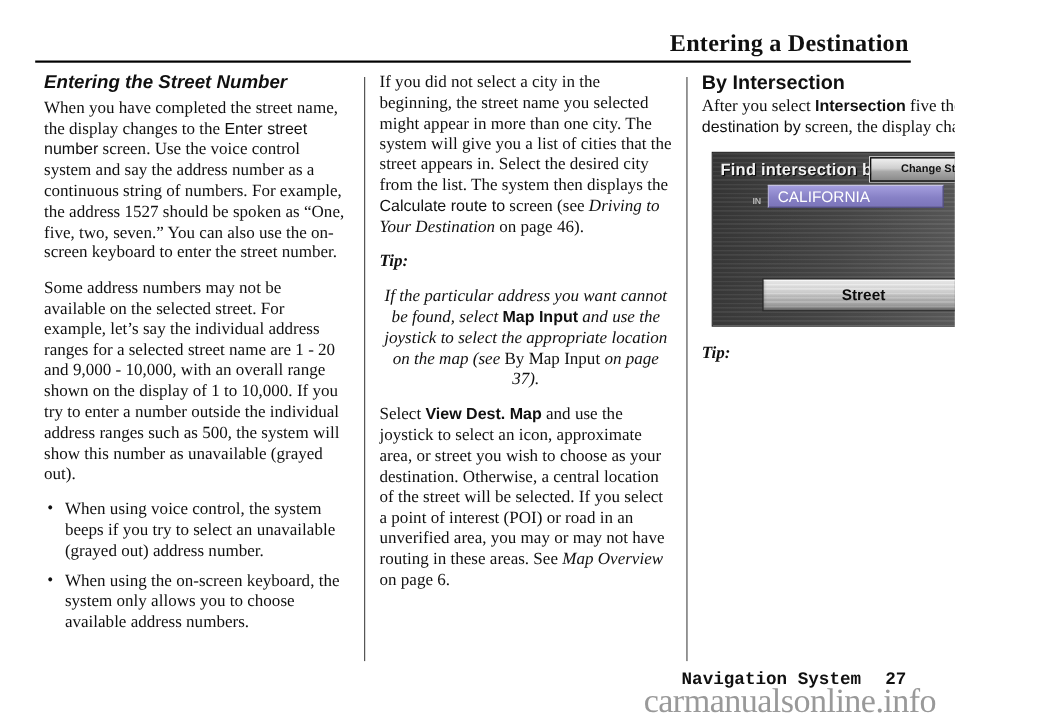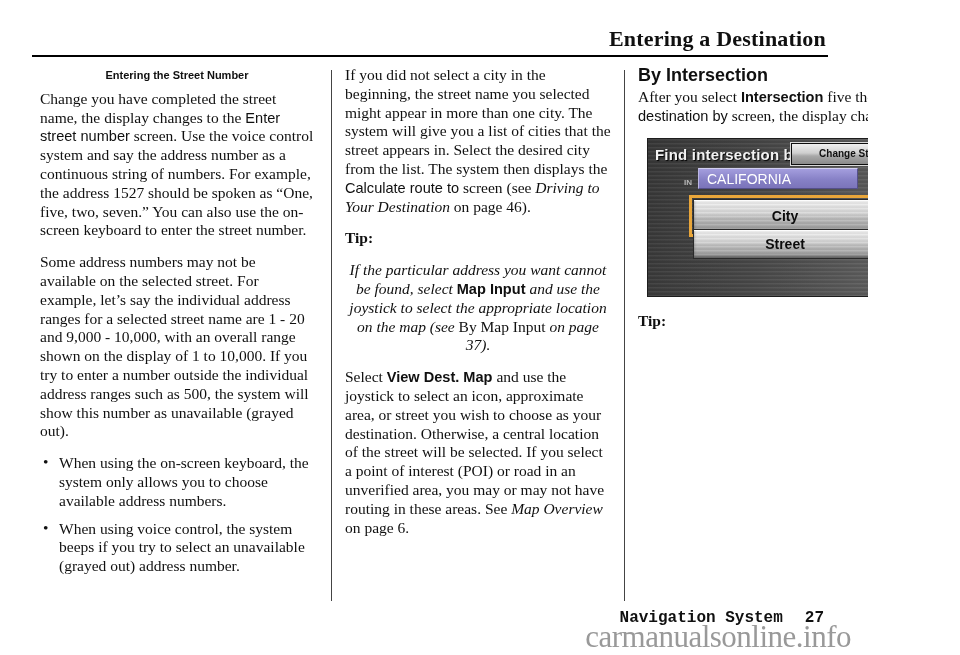--- a/index.html
+++ b/index.html
@@ -19,32 +19,32 @@
   .divider { position:absolute; top:70px; height:531px; width:1px; background:#444; }
   .div1 { left:331px; }
   .div2 { left:624px; }
   
   .col { position:absolute; top:66px; font-size:15.5px; line-height:18.8px; }
   .col1 { left:40px;  width:274px; }
   .col2 { left:345px; width:266px; }
   .col3 { left:638px; width:294px; }
   .col p { margin:0 0 13px 0; }
   .h-italic-sans {
-    font-family:"Liberation Sans", sans-serif; font-weight:bold; 
-    font-size:11px; margin:0 0 5px 0;text-align:center;
+    font-family:"Liberation Sans", sans-serif; font-weight:bold; font-style:italic;
+    font-size:17px; margin:0 0 5px 0;
   }
   .h-sans {
     font-family:Liberation Sans, sans-serif; font-weight:bold;
     font-size:18px; margin:0 0 3px 0;
   }
   .sans  { font-family:"Liberation Sans", sans-serif; font-size:0.94em; }
   .sansb { font-family:"Liberation Sans", sans-serif; font-size:0.94em; font-weight:bold; }
   .ital  { font-style:italic; }
   .roman { font-style:normal; }
-  .tip-h { font-weight:bold; margin:0; }
+  .tip-h { font-weight:bold; font-style:italic; margin:0; }
   .tip-body { font-style:italic; margin:0 0 13px 0;text-align:center; }
   ul.bullets { list-style:none; margin:2px 0 0 0; padding:0; }
   ul.bullets li { position:relative; padding-left:19px; margin-bottom:9px; }
   ul.bullets li::before { content:"\2022"; position:absolute; left:3px; top:-1px; }
   
   .nav-screen {
     position:relative; width:268px; height:157px; margin:9px 0 15px 9px;
     border:1px solid #1d1d1d;
     background:
       repeating-linear-gradient(180deg, rgba(255,255,255,0.05) 0 1px, rgba(0,0,0,0.07) 2px 4px),
@@ -81,21 +81,21 @@
     background:
       repeating-linear-gradient(180deg, rgba(255,255,255,0.10) 0 1px, rgba(0,0,0,0.05) 2px 4px),
       linear-gradient(180deg, #f4f4f4 0%, #d7d7d7 42%, #bcbcbc 58%, #969696 100%);
     border:1px solid #2a2a2a;
     box-shadow:inset 0 1px 0 rgba(255,255,255,0.85), inset 0 -2px 3px rgba(0,0,0,0.35);
     color:#0c0c0c; font-size:14px; font-weight:bold; text-align:center;
     cursor:pointer;
   }
   .city-btn   { top:60px; height:32px; line-height:32px;
                 outline:3px solid #e9a63a; outline-offset:1px; }
-  .street-btn { top:90px; height:28px; line-height:28px; }
+  .street-btn { top:114px; height:28px; line-height:28px; }
   
   .footer {
     position:absolute; top:609px; right:44px;
     font-size:16px; font-weight:bold;font-family:Liberation Mono, monospace;
   }
   .footer .footer-page { margin-left:22px; }
   .watermark {
     position:absolute; top:621px; right:17px;
     font-family:Liberation Serif, serif; font-size:31px; color:#8e8e8e;
     letter-spacing:-0.5px; line-height:31px; opacity:0.9;
@@ -107,45 +107,44 @@
 <div class="page">
 
   <div class="page-title">Entering a Destination</div>
   <div class="header-rule"></div>
 
   <div class="divider div1"></div>
   <div class="divider div2"></div>
 
   <div class="col col1">
     <h2 class="h-italic-sans">Entering the Street Number</h2>
-    <p><span>Change you have completed the street name, the display changes to the </span><span class="sans">Enter street number</span><span> screen. Use the voice control system and say the address number as a continuous string of numbers. For example, the address 1527 should be spoken as “One, five, two, seven.” You can also use the on-screen keyboard to enter the street number.</span></p>
+    <p><span>When you have completed the street name, the display changes to the </span><span class="sans">Enter street number</span><span> screen. Use the voice control system and say the address number as a continuous string of numbers. For example, the address 1527 should be spoken as “One, five, two, seven.” You can also use the on-screen keyboard to enter the street number.</span></p>
     <p>Some address numbers may not be available on the selected street. For example, let’s say the individual address ranges for a selected street name are 1 - 20 and 9,000 - 10,000, with an overall range shown on the display of 1 to 10,000. If you try to enter a number outside the individual address ranges such as 500, the system will show this number as unavailable (grayed out).</p>
     <ul class="bullets">
+      <li><span>When using voice control, the system beeps if you try to select an unavailable (grayed out) address number.</span></li>
       <li><span>When using the on-screen keyboard, the system only allows you to choose available address numbers.</span></li>
-      <li><span>When using voice control, the system beeps if you try to select an unavailable (grayed out) address number.</span></li>
     </ul>
   </div>
 
   <div class="col col2">
     <p><span>If you did not select a city in the beginning, the street name you selected might appear in more than one city. The system will give you a list of cities that the street appears in. Select the desired city from the list. The system then displays the </span><span class="sans">Calculate route to</span><span> screen (see </span><span class="ital">Driving to Your Destination</span><span> on page 46).</span></p>
     <p class="tip-h">Tip:</p>
     <p class="tip-body"><span>If the particular address you want cannot be found, select </span><span class="sansb roman">Map Input</span><span> and use the joystick to select the appropriate location on the map (see </span><span class="roman">By Map Input</span><span> on page 37).</span></p>
     <p><span>Select </span><span class="sansb">View Dest. Map</span><span> and use the joystick to select an icon, approximate area, or street you wish to choose as your destination. Otherwise, a central location of the street will be selected. If you select a point of interest (POI) or road in an unverified area, you may or may not have routing in these areas. See </span><span class="ital">Map Overview</span><span> on page 6.</span></p>
   </div>
 
   <div class="col col3">
     <h2 class="h-sans">By Intersection</h2>
     <p><span>After you select </span><span class="sansb">Intersection</span><span> five the </span><span class="sans">Enter destination by</span><span> screen, the display changes to:</span></p>
 
     <div class="nav-screen">
       <div class="screen-title">Find intersection by:</div>
       <div class="change-state-btn">Change State</div>
       <div class="in-label">IN</div>
       <div class="state-box">CALIFORNIA</div>
-      <div class="metal-btn city-btn">City</div>
       <div class="metal-btn street-btn">Street</div>
     </div>
 
     <p class="tip-h">Tip:</p>
   </div>
 
   <div class="footer">
     <span class="footer-label">Navigation System</span><span class="footer-page">27</span>
   </div>
   <div class="watermark">carmanualsonline.info</div>

